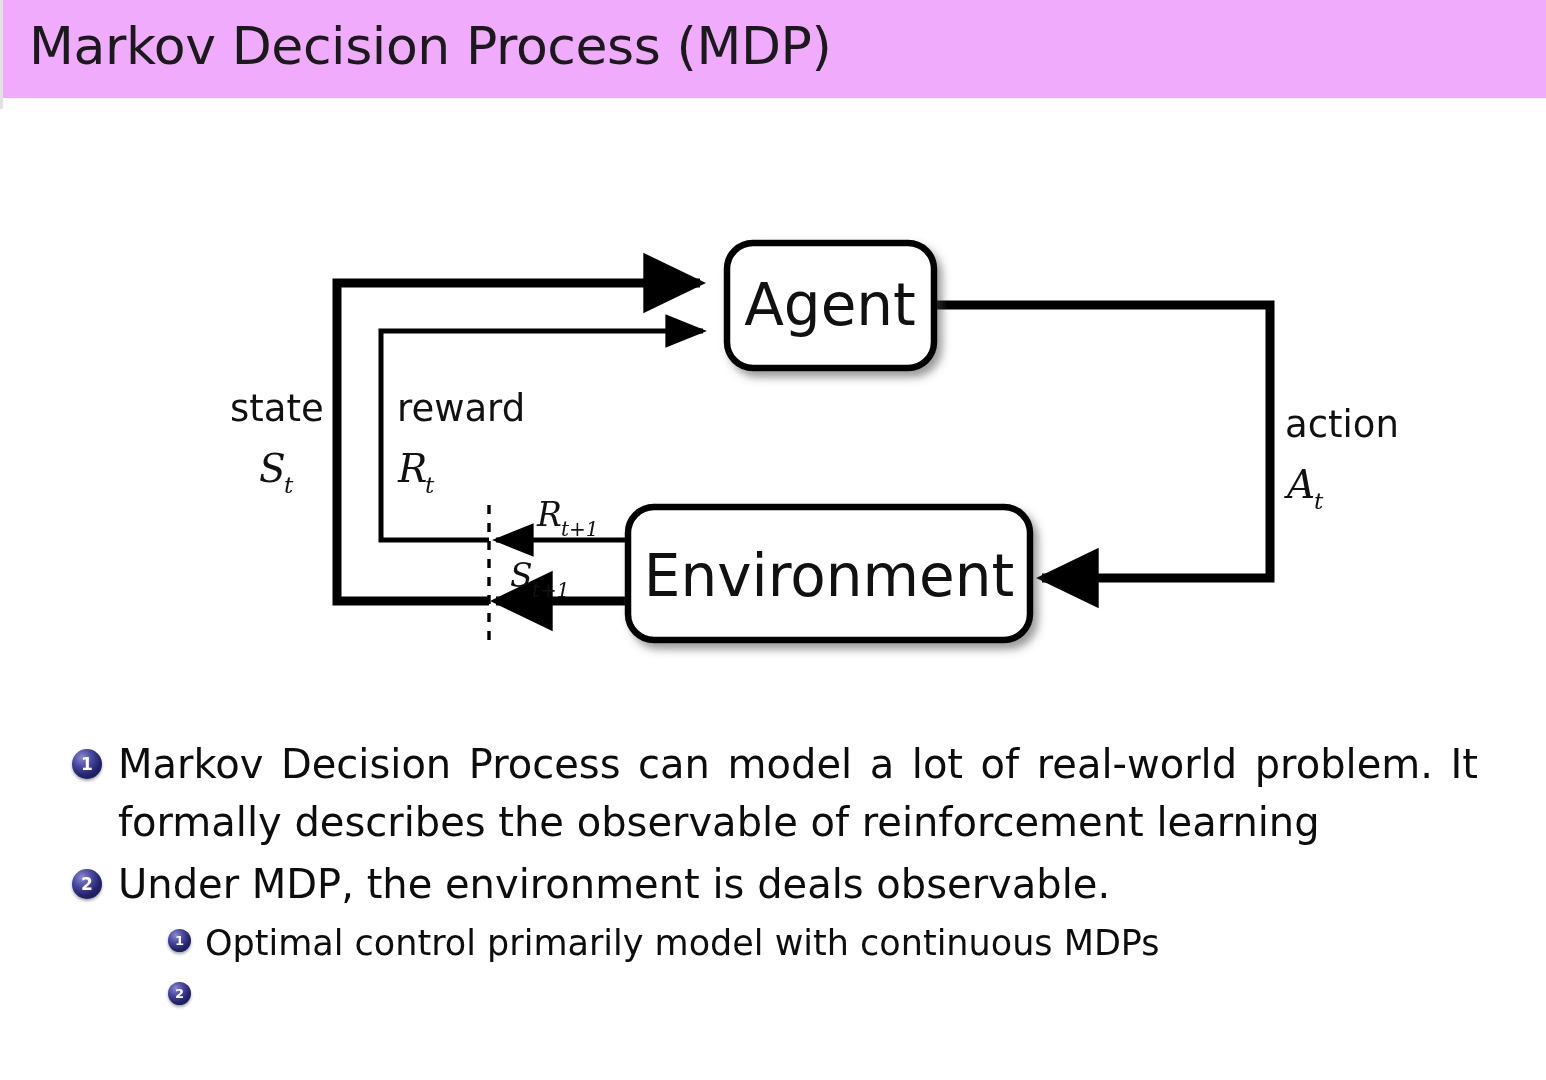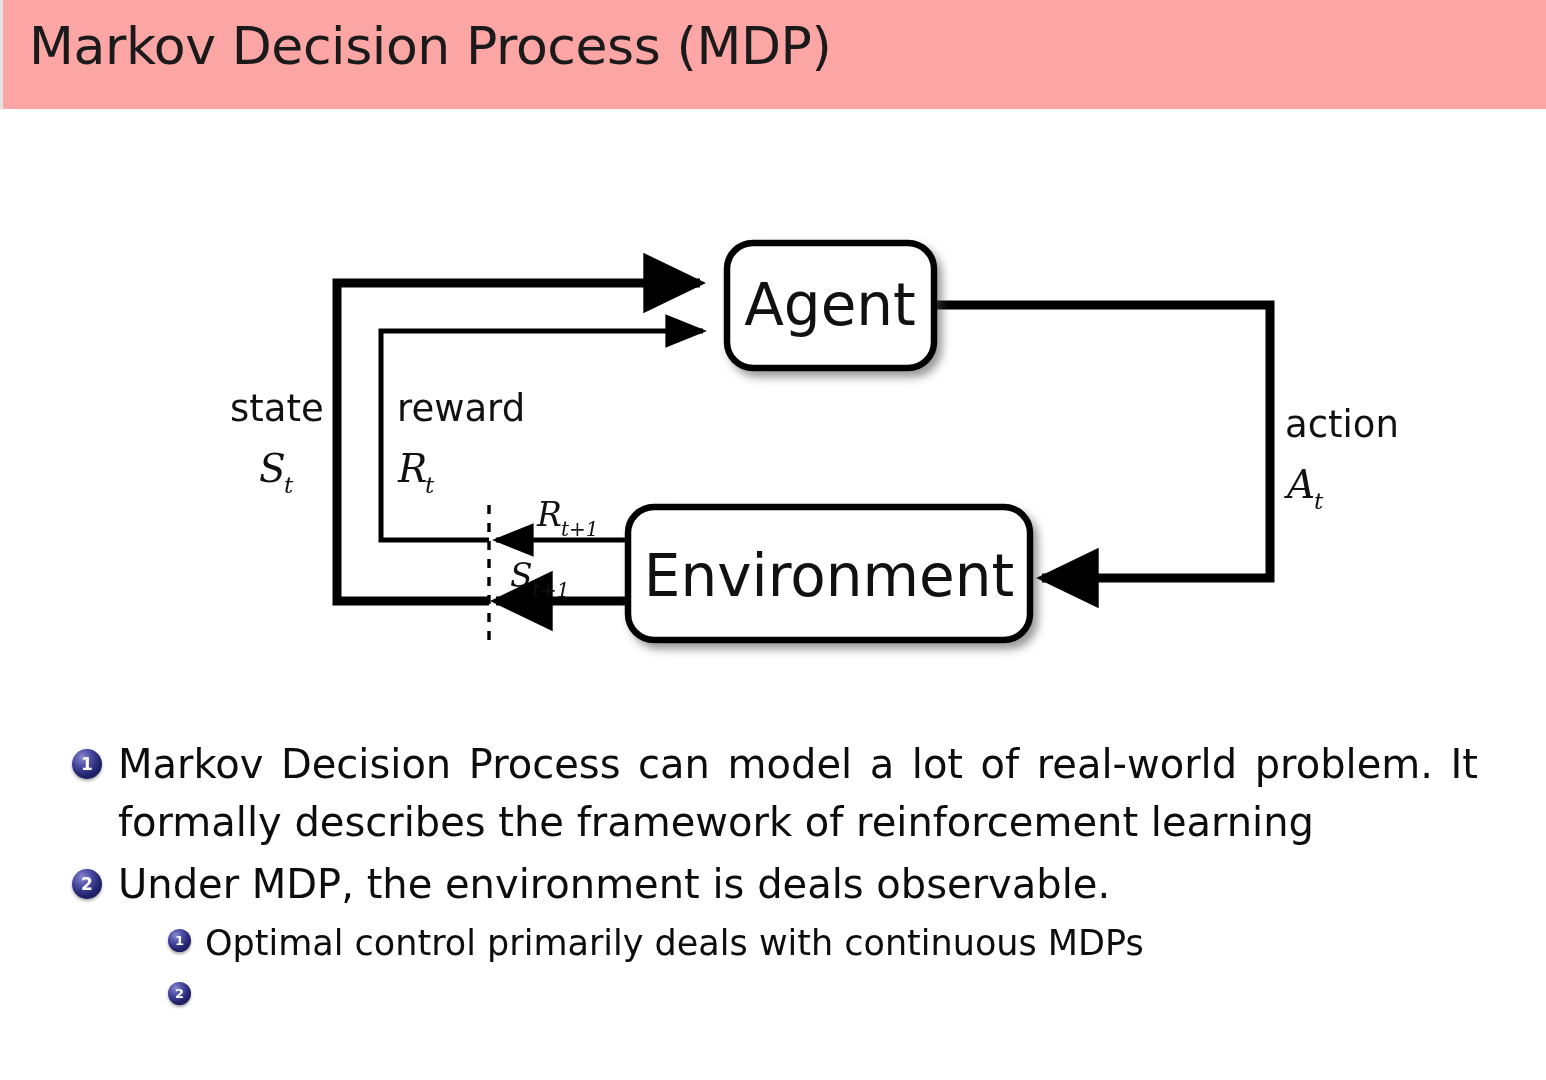--- a/index.html
+++ b/index.html
@@ -14,22 +14,22 @@
     overflow: hidden;
     position: relative;
   }
 
   
   #header-band {
     position: absolute;
     left: 0;
     top: 0;
     width: 1546px;
-    height: 109px;
-    background: #fca5a5;
+    height: 98px;
+    background: #f0abfc;
     box-sizing: border-box;
   }
   #header-left-edge {
     position: absolute;
     left: 0;
     top: 0;
     width: 3px;
     height: 109px;
     background: #e2e2e2;
   }
@@ -226,30 +226,30 @@
       <text class="edge-sym-small" x="510" y="478">S</text>
       <text class="sub-sym-small" x="532" y="488">t+1</text>
     </g>
   </svg>
 </div>
 
 <div id="bullet-list">
 
   <div class="bullet-row level1">
     <div class="badge big">1</div>
-    <div class="bullet-text lvl1">Markov Decision Process can model a lot of real-world problem. It formally describes the framework of reinforcement learning</div>
+    <div class="bullet-text lvl1">Markov Decision Process can model a lot of real-world problem. It formally describes the observable of reinforcement learning</div>
   </div>
 
   <div class="bullet-row level1">
     <div class="badge big">2</div>
     <div class="bullet-text lvl1">Under MDP, the environment is deals observable.</div>
   </div>
 
   <div class="bullet-row level2">
     <div class="badge small">1</div>
-    <div class="bullet-text lvl2">Optimal control primarily deals with continuous MDPs</div>
+    <div class="bullet-text lvl2">Optimal control primarily model with continuous MDPs</div>
   </div>
 
   <div class="bullet-row level2">
     <div class="badge small">2</div>
   </div>
 
 </div>
 
 </body></html>

